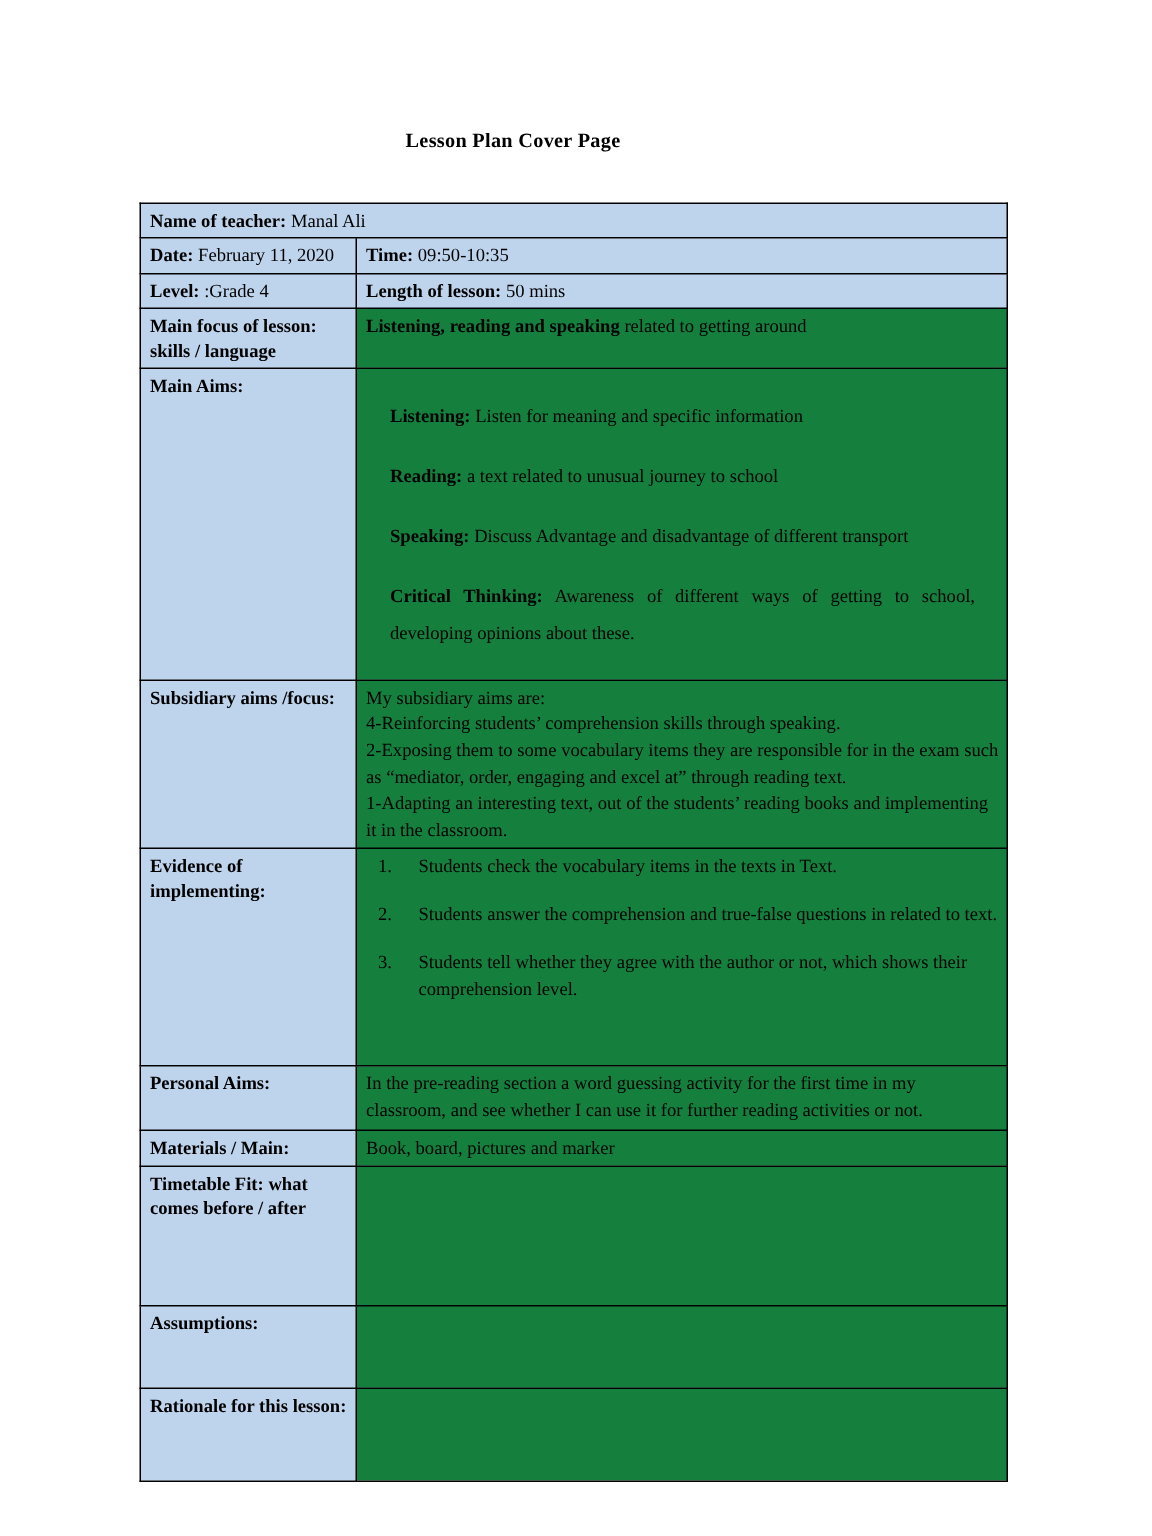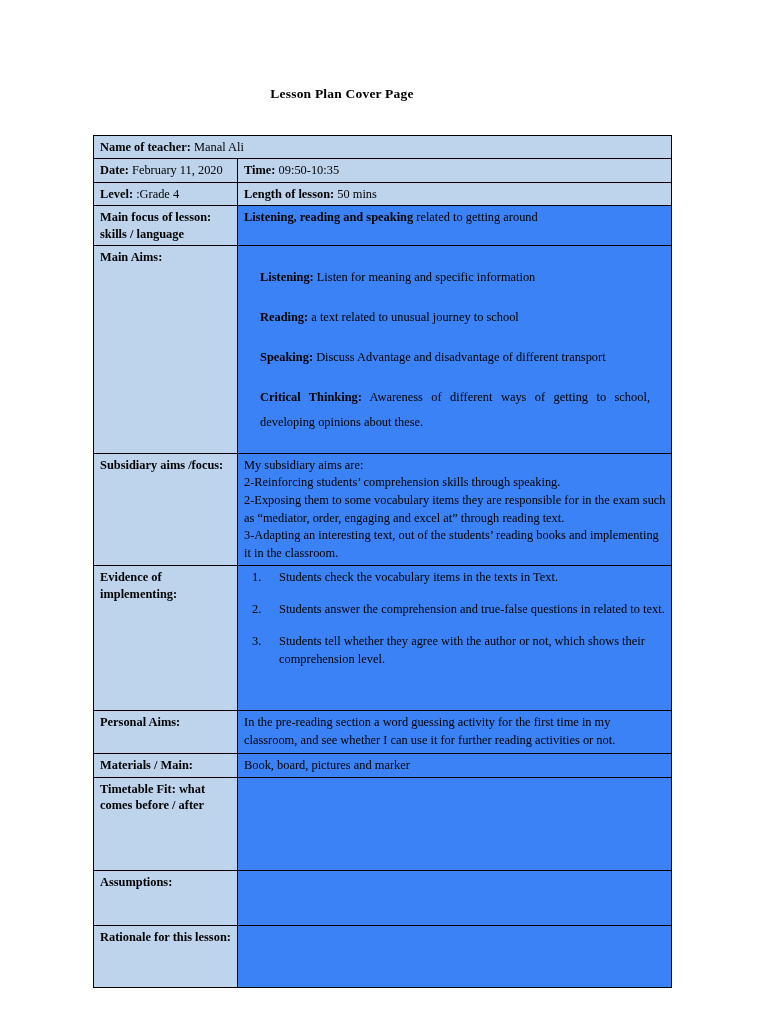--- a/index.html
+++ b/index.html
@@ -52,21 +52,21 @@
     line-height: 1.32;
   }
 
   
   td.lbl {
     background: #bed4ec;
     font-weight: bold;
     font-size: 12.4px;
     line-height: 1.3;
   }
-  td.white { background: #3b82f6; }
+  td.white { background: #15803d; }
 
   .colw-label { width: 144px; }
   .colw-date  { width: 290px; }
 
   b.run { font-weight: bold; }
 
   .justified { text-align: justify; }
 
   .para { margin: 0 0 0 0; }
   .gap-14 { margin-top: 14px; }
@@ -162,23 +162,23 @@
           <p class="justified">
             <b class="run">Critical Thinking:</b><span> Awareness of different ways of getting to school, developing opinions about these.</span>
           </p>
         </td>
       </tr>
 
       <tr>
         <td class="lbl">Subsidiary aims /focus:</td>
         <td class="white subs">
           <p class="para">My subsidiary aims are:</p>
-          <p class="para gap-14">2-Reinforcing students’ comprehension skills through speaking.</p>
+          <p class="para gap-14">4-Reinforcing students’ comprehension skills through speaking.</p>
           <p class="para gap-14">2-Exposing them to some vocabulary items they are responsible for in the exam such as “mediator, order, engaging and excel at” through reading text.</p>
-          <p class="para">3-Adapting an interesting text, out of the students’ reading books and implementing it in the classroom.</p>
+          <p class="para">1-Adapting an interesting text, out of the students’ reading books and implementing it in the classroom.</p>
         </td>
       </tr>
 
       <tr>
         <td class="lbl">Evidence of implementing:</td>
         <td class="white" style="height:138px">
           <ul class="evlist">
             <li>
               <span class="num">1.</span>
               <span>Students check the vocabulary items in the texts in Text.</span>

